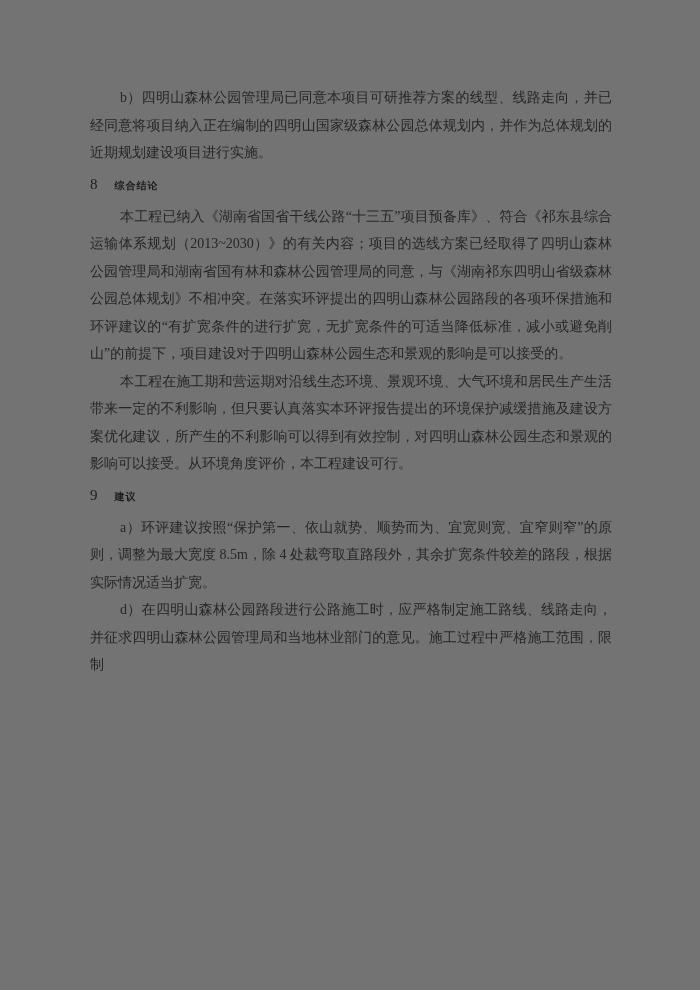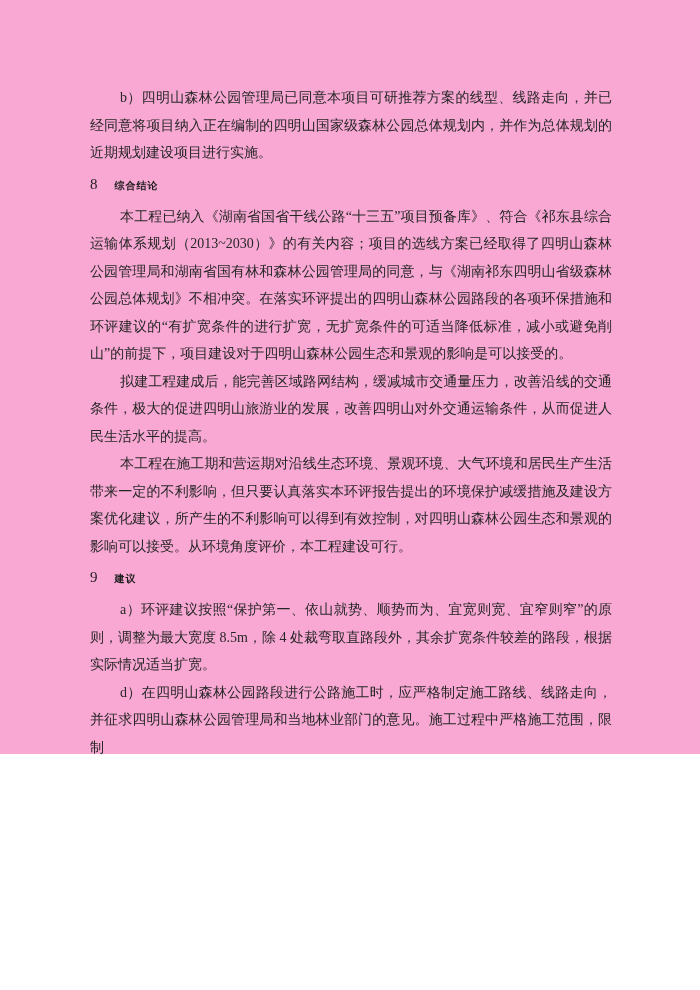--- a/index.html
+++ b/index.html
@@ -4,22 +4,22 @@
 <style>
   html, body {
     margin: 0;
     padding: 0;
     background: #ffffff;
   }
   .page {
     position: relative;
     box-sizing: border-box;
     width: 700px;
-    height: 754px;
-    background: #f9a8d4;
+    height: 990px;
+    background: #737373;
     padding: 84px 88px 2px 90px;
     font-family: "Liberation Serif", "DejaVu Serif", serif;
     color: #262626;
     font-size: 14px;
     line-height: 27.5px;
     overflow: hidden;
   }
   .body-para {
     margin: 0;
     text-align: justify;
@@ -53,21 +53,20 @@
 
   <p class="body-para">b）四明山森林公园管理局已同意本项目可研推荐方案的线型、线路走向，并已经同意将项目纳入正在编制的四明山国家级森林公园总体规划内，并作为总体规划的近期规划建设项目进行实施。</p>
 
   <h2 class="heading">
     <span class="h-num">8</span>
     <span class="h-title">综合结论</span>
   </h2>
 
   <p class="body-para">本工程已纳入《湖南省国省干线公路“十三五”项目预备库》、符合《祁东县综合运输体系规划（2013~2030）》的有关内容；项目的选线方案已经取得了四明山森林公园管理局和湖南省国有林和森林公园管理局的同意，与《湖南祁东四明山省级森林公园总体规划》不相冲突。在落实环评提出的四明山森林公园路段的各项环保措施和环评建议的“有扩宽条件的进行扩宽，无扩宽条件的可适当降低标准，减小或避免削山”的前提下，项目建设对于四明山森林公园生态和景观的影响是可以接受的。</p>
 
-  <p class="body-para">拟建工程建成后，能完善区域路网结构，缓减城市交通量压力，改善沿线的交通条件，极大的促进四明山旅游业的发展，改善四明山对外交通运输条件，从而促进人民生活水平的提高。</p>
 
   <p class="body-para">本工程在施工期和营运期对沿线生态环境、景观环境、大气环境和居民生产生活带来一定的不利影响，但只要认真落实本环评报告提出的环境保护减缓措施及建设方案优化建议，所产生的不利影响可以得到有效控制，对四明山森林公园生态和景观的影响可以接受。从环境角度评价，本工程建设可行。</p>
 
   <h2 class="heading">
     <span class="h-num">9</span>
     <span class="h-title">建议</span>
   </h2>
 
   <p class="body-para">a）环评建议按照“保护第一、依山就势、顺势而为、宜宽则宽、宜窄则窄”的原则，调整为最大宽度 8.5m，除 4 处裁弯取直路段外，其余扩宽条件较差的路段，根据实际情况适当扩宽。</p>
 

